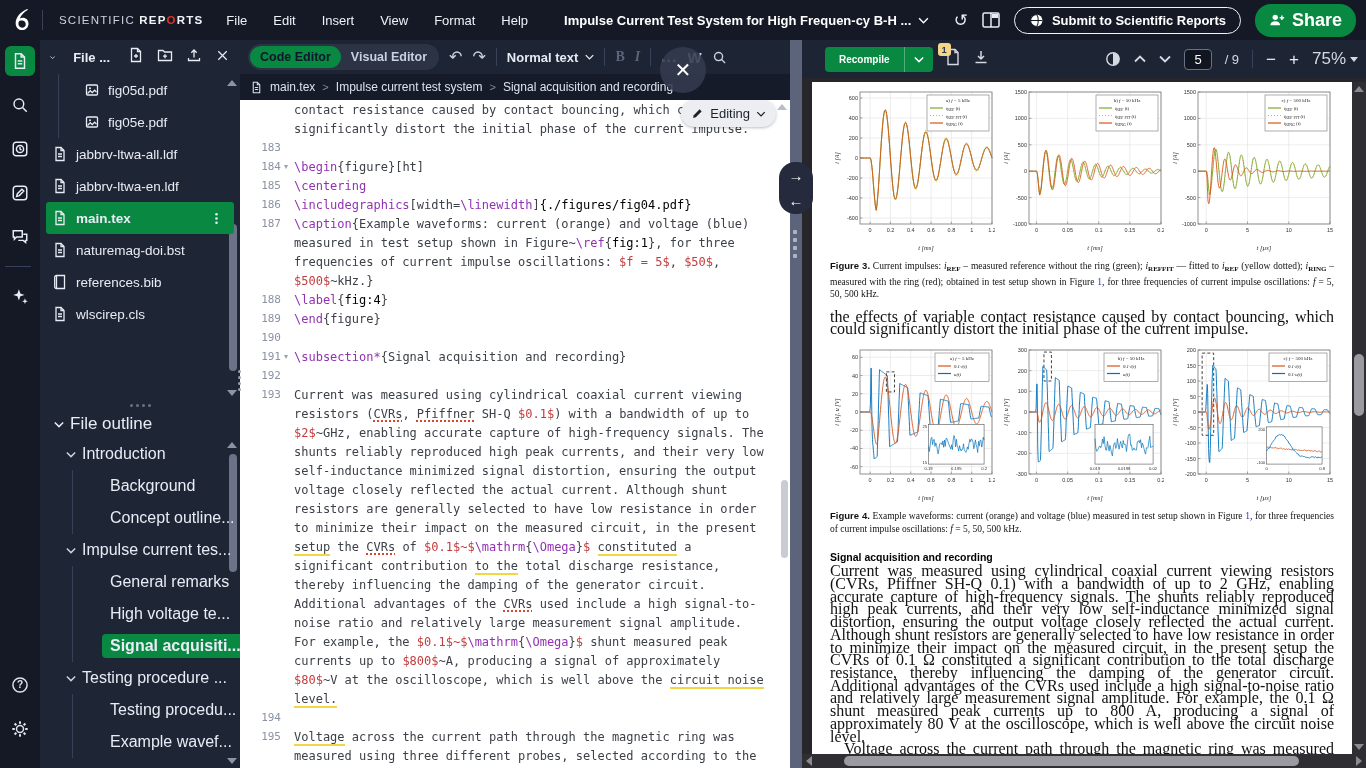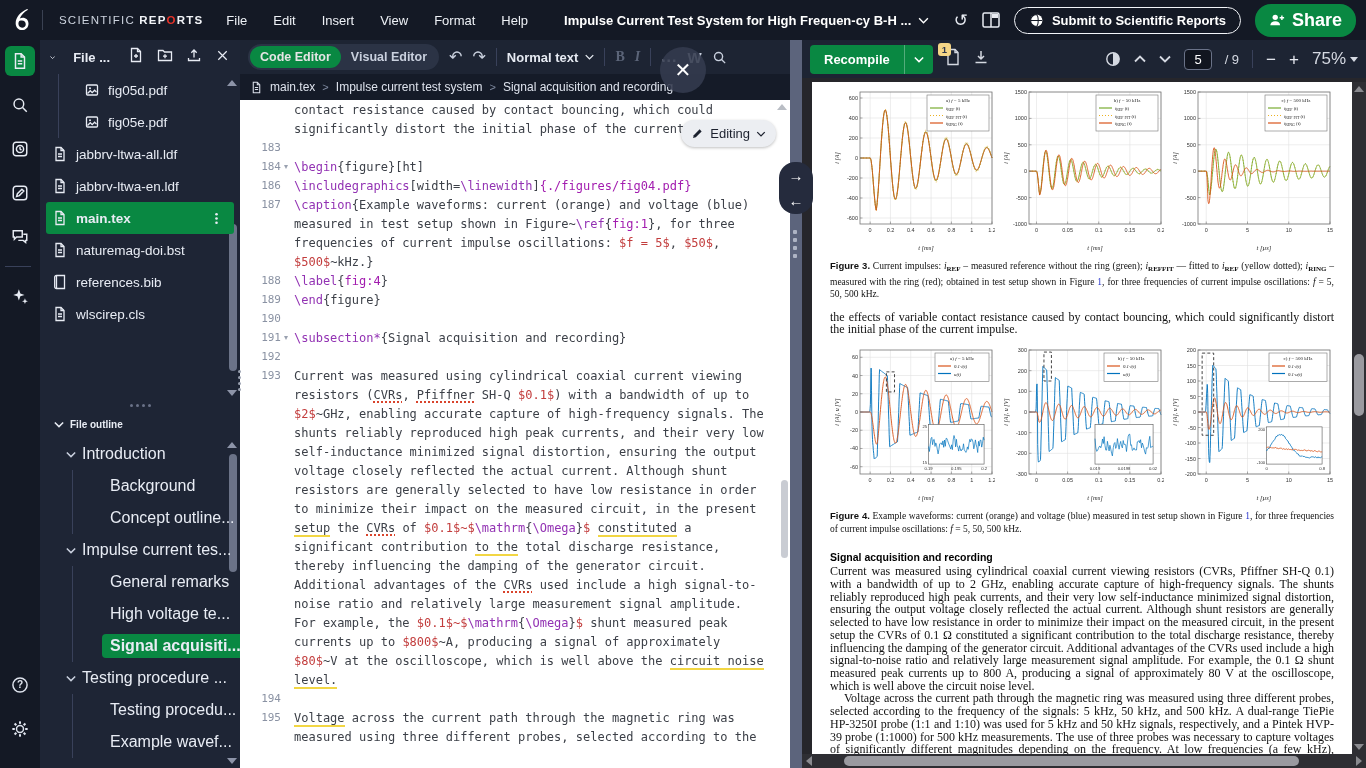--- a/index.html
+++ b/index.html
@@ -41,84 +41,84 @@
   #tree-list { position:relative; height:326px; overflow:hidden; }
   .tree-row { height:32px; display:flex; align-items:center; font-size:13.5px; cursor:pointer;
     padding-left:12px; gap:8px; position:relative; }
   .tree-row.indent1 { padding-left:44px; }
   .tree-row.selected { background:#098842; font-weight:bold; border-radius:3px; margin:0 6px; padding-left:6px; }
   .tree-guide { position:absolute; left:18px; top:0; bottom:0; width:1px; background:#39415a; }
   .tree-kebab { margin-left:auto; margin-right:10px; }
   #outline-split { height:10px; display:flex; align-items:center; justify-content:center; gap:3px; cursor:row-resize; }
   #outline-split i { width:3px; height:3px; background:#6a7288; border-radius:50%; display:block; }
   #outline-header { height:28px; display:flex; align-items:center; gap:6px; padding-left:14px;
-    font-size:10px; font-weight:bold; }
+    font-size:17px; font-weight:normal; }
   #outline-list { position:relative; flex:1; overflow:hidden; }
   .ol-row { height:32px; display:flex; align-items:center; font-size:16px; cursor:pointer; position:relative;margin-left:12px; }
   .ol-row .lbl { white-space:nowrap; }
   .ol-row.lv0 { padding-left:14px; gap:6px; }
   .ol-row.lv1 { padding-left:58px; }
   .ol-guide { position:absolute; left:20px; top:0; bottom:0; width:1px; background:#39415a; }
   .ol-sel { background:#098842; border-radius:4px; padding:3px 8px; margin-left:-8px; font-weight:bold; }
   
   .pane-sb { position:absolute; right:3px; width:8px; border-radius:4px; background:#6b7388; }
   .pane-arrow { position:absolute; right:3px; width:0; height:0; border-left:5px solid transparent;
     border-right:5px solid transparent; }
   .pane-arrow.up { border-bottom:6px solid #8d94a8; }
   .pane-arrow.down { border-top:6px solid #8d94a8; }
 
   
   #editor { position:absolute; left:240px; top:40px; width:550px; height:728px; background:#fff; }
   #ed-toolbar { height:34px; background:#1d2433; display:flex; align-items:center; padding:0 8px; gap:10px; }
   #toggle-pill { background:#2b3345; border-radius:16px; display:flex; padding:2px; align-items:center; }
   #toggle-pill .tg { font-size:12.5px; font-weight:bold; padding:4px 10px; border-radius:14px; cursor:pointer; color:#c9d0de; white-space:nowrap; }
-  #toggle-pill .tg.active { background:#098842; color:#e5e5e5; }
+  #toggle-pill .tg.active { background:#098842; color:#0f172a; }
   .tb-ic { color:#c9d0de; font-size:16px; cursor:pointer; line-height:1; }
   .tb-sep { width:1px; height:18px; background:#39415a; }
   #para-style { color:#e6eaf2; font-size:13px; font-weight:bold; display:flex; gap:7px; align-items:center; cursor:pointer; white-space:nowrap; }
   .tb-dim { color:#5b6478; font-size:14px; font-family:"Liberation Serif",serif; font-weight:bold; cursor:default; }
   #breadcrumb { height:26px; background:#151b28; display:flex; align-items:center; gap:7px;
     padding:0 10px; font-size:12px; color:#dde2ec; white-space:nowrap; overflow:hidden; }
   .bc-sep { color:#7f8aa0; font-size:11px; }
   #code-area { position:absolute; left:0; top:60px; width:550px; height:668px; background:#fff; overflow:hidden; }
   .cl { height:19px; display:flex; align-items:center; }
   .ln { width:44px; flex:0 0 44px; text-align:right; font-family:"DejaVu Sans Mono",monospace;
     font-size:11px; color:#8a92a3; padding-right:3px; }
   .fold { width:10px; flex:0 0 10px; font-size:8px; color:#9aa1b0; }
   .code { font-family:"DejaVu Sans Mono",monospace; font-size:12px; white-space:pre; color:#3c4048; }
   .code .k { color:#9232b3; }
-  .code .b { color:#a21caf; }
+  .code .b { color:#000000; }
   .code .m { color:#c23c3c; }
   .code .yl { border-bottom:2.5px solid #f2d643; }
   .code .sp { text-decoration:underline dotted #d9442c 2px; text-underline-offset:3px; }
   #x-float { position:absolute; left:420px; top:7px; width:46px; height:46px; border-radius:50%;
     background:rgba(52,59,78,.88); color:#fff; display:flex; align-items:center; justify-content:center;
     font-size:20px; z-index:60; cursor:pointer; }
-  #editing-pill { position:absolute; right:14px; top:80px; background:#eceef2; border-radius:15px;
+  #editing-pill { position:absolute; right:14px; top:60px; background:#eceef2; border-radius:15px;
     height:27px; display:flex; align-items:center; gap:6px; padding:0 10px; font-size:13px; color:#1c212e;
     z-index:40; cursor:pointer; box-shadow:0 1px 3px rgba(0,0,0,.25); }
   #ed-sb { position:absolute; right:2px; top:440px; width:7px; height:78px; background:#c9ccd3; border-radius:4px; }
   #ed-up { position:absolute; right:3px; top:64px; width:0; height:0; border-left:5px solid transparent;
     border-right:5px solid transparent; border-bottom:6px solid #b9bdc4; }
   #ed-split-dots { position:absolute; left:-2px; top:330px; display:flex; flex-direction:column; gap:3px; }
   #ed-split-dots i { width:3px; height:3px; background:#9aa1b0; border-radius:50%; }
 
   
   #vdivider { position:absolute; left:790px; top:40px; width:12px; height:728px; background:#5c647c; }
   #sync-pill { position:absolute; left:-11px; top:122px; width:34px; background:#252b3d; border-radius:16px;
     display:flex; flex-direction:column; align-items:center; padding:6px 0; gap:10px; z-index:45; }
   .sync-btn { color:#fff; font-size:15px; cursor:pointer; line-height:1; }
   #vd-dots { position:absolute; left:3px; top:190px; display:flex; flex-direction:column; gap:4px; }
   #vd-dots i { width:4px; height:4px; background:#aeb4c4; border-radius:1px; }
 
   
   #pdf { position:absolute; left:802px; top:40px; width:564px; height:728px; background:#26262b; }
   #pdf-toolbar { height:38px; background:#1d2433; display:flex; align-items:center; padding:0 8px; gap:12px; }
   #recompile { background:#098842; border-radius:4px; display:flex; align-items:stretch; color:#fff;
-    font-weight:bold; font-size:13px; cursor:pointer; overflow:hidden; }
+    font-weight:bold; font-size:10px; cursor:pointer; overflow:hidden;margin-left:15px; }
   #recompile .main { padding:7px 14px; }
   #recompile .chev { display:flex; align-items:center; padding:0 9px; border-left:1px solid rgba(255,255,255,.3); }
   #logs-ic { position:relative; cursor:pointer; }
   #logs-badge { position:absolute; top:-5px; left:-7px; background:#f5d687; color:#30394d; font-size:9.5px;
     font-weight:bold; border-radius:3px; padding:1px 4px; }
   #pdf-right { margin-left:auto; display:flex; align-items:center; gap:13px; color:#d5d9e2; }
   #page-box { border:1px solid #6a7288; border-radius:4px; background:#11151f; padding:2px 9px;
     font-size:13px; color:#fff; }
   .pg-total { font-size:13px; }
   #zoom-lbl { font-size:17px; display:flex; align-items:center; gap:4px; cursor:pointer; }
@@ -126,21 +126,21 @@
     border-top:5px solid #d5d9e2; }
   #pdf-page { position:absolute; left:10px; top:42px; width:540px; height:672px; background:#fff;
     overflow:hidden; padding:4px 18px 0 18px; }
   .fig-row { display:flex; justify-content:center; gap:6px; }
   .pdf-caption { font-family:"Liberation Serif",serif; font-size:9.5px; line-height:12.6px; color:#111;
     margin-top:6px; text-align:justify; }
   .cap-b { font-family:"Liberation Sans",sans-serif; font-weight:bold; }
   .cap-i { font-style:italic; }
   .cap-sub { font-size:7px; vertical-align:-2px; font-weight:600; }
   .cap-link { color:#2733cc; }
-  .pdf-body { font-family:"Liberation Serif",serif; font-size:12px; line-height:12.7px; color:#111;
+  .pdf-body { font-family:"Liberation Serif",serif; font-size:16px; line-height:12.7px; color:#111;
     text-align:justify; }
   #pdf-between { margin-top:10px; }
   #pdf-heading { font-size:10.5px; font-weight:bold; margin-top:16px; font-family:"Liberation Sans",sans-serif; }
   #pdf-para2 { text-indent:14px; }
   
   #pdf-vsb { position:absolute; right:0; top:42px; width:14px; height:672px; background:#2e2e33; }
   #pdf-vsb .thumb { position:absolute; left:2px; top:272px; width:10px; height:62px; background:#9a9aa0; border-radius:5px; }
   .sb-arr { position:absolute; width:0; height:0; }
   #pdf-hsb { position:absolute; left:0; bottom:0; width:564px; height:14px; background:#2e2e33; }
   #pdf-hsb .thumb { position:absolute; left:42px; top:2px; width:455px; height:10px; background:#9a9aa0; border-radius:5px; }
@@ -507,20 +507,25 @@
       </div>
       <div class="cl">
         <span class="ln">183</span>
         <span class="fold"></span>
         <span class="code"></span>
       </div>
       <div class="cl">
         <span class="ln">184</span>
         <span class="fold">▾</span>
         <span class="code"><span class="k">\begin</span><span class="">{figure}</span><span class="">[ht]</span></span>
+      </div>
+      <div class="cl">
+        <span class="ln">185</span>
+        <span class="fold"></span>
+        <span class="code"><span class="k">\centering</span></span>
       </div>
       <div class="cl">
         <span class="ln">186</span>
         <span class="fold"></span>
         <span class="code"><span class="k">\includegraphics</span><span class="">[width=</span><span class="k">\linewidth</span><span class="">]</span><span class="b">{./figures/fig04.pdf}</span></span>
       </div>
       <div class="cl">
         <span class="ln">187</span>
         <span class="fold"></span>
         <span class="code"><span class="k">\caption</span><span class="">{</span><span class="">Example waveforms: current (orange) and voltage (blue)</span></span>

